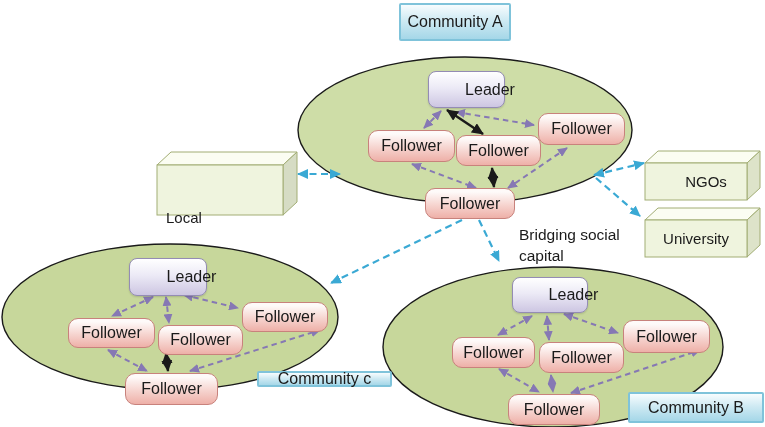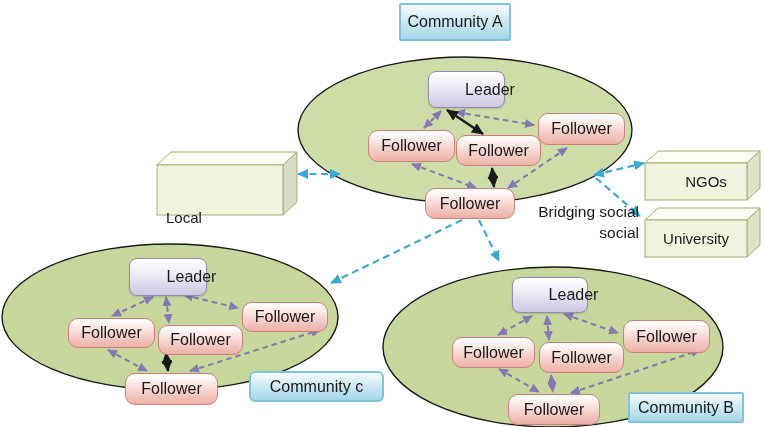--- a/index.html
+++ b/index.html
@@ -133,40 +133,40 @@
   <div class="node follower" style="left:456px;top:135px;width:85px;height:31px;">
     <span>Follower</span>
   </div>
   <div class="node follower" style="left:538px;top:113px;width:87px;height:32px;">
     <span>Follower</span>
   </div>
   <div class="node follower" style="left:425px;top:188px;width:90px;height:31px;">
     <span>Follower</span>
   </div>
 
-  <div class="node community-label" style="left:249px;top:371px;width:135px;height:31px;border-radius:6px;">
+  <div class="node community-label" style="left:257px;top:371px;width:135px;height:16px;">
     <span>Community c</span>
   </div>
   <div class="node leader" style="left:129px;top:258px;width:78px;height:38px;">
     <span>Leader</span>
   </div>
   <div class="node follower" style="left:68px;top:318px;width:87px;height:30px;">
     <span>Follower</span>
   </div>
   <div class="node follower" style="left:158px;top:325px;width:85px;height:30px;">
     <span>Follower</span>
   </div>
   <div class="node follower" style="left:242px;top:302px;width:86px;height:30px;">
     <span>Follower</span>
   </div>
   <div class="node follower" style="left:125px;top:373px;width:93px;height:32px;">
     <span>Follower</span>
   </div>
 
-  <div class="node community-label" style="left:628px;top:392px;width:116px;height:31px;">
+  <div class="node community-label" style="left:628px;top:392px;width:136px;height:31px;">
     <span>Community B</span>
   </div>
   <div class="node leader" style="left:512px;top:277px;width:76px;height:36px;">
     <span>Leader</span>
   </div>
   <div class="node follower" style="left:452px;top:337px;width:83px;height:31px;">
     <span>Follower</span>
   </div>
   <div class="node follower" style="left:539px;top:342px;width:85px;height:31px;">
     <span>Follower</span>
@@ -181,18 +181,18 @@
   <div class="ext-text" style="left:166px;top:160px;width:112px;margin-top:48px;">
     <div>Local</div>
   </div>
   <div class="ext-text ext-center" style="left:645px;top:163px;width:122px;height:37px;">
     <span>NGOs</span>
   </div>
   <div class="ext-text ext-center" style="left:645px;top:220px;width:102px;height:37px;">
     <span>University</span>
   </div>
 
-  <div class="annotation" style="left:519px;top:202px;width:120px;text-align:right;">
+  <div class="annotation" style="left:519px;top:225px;width:120px;">
     <div>Bridging social</div>
-    <div>social</div>
+    <div>capital</div>
   </div>
 
 </div>
 
 </body></html>

